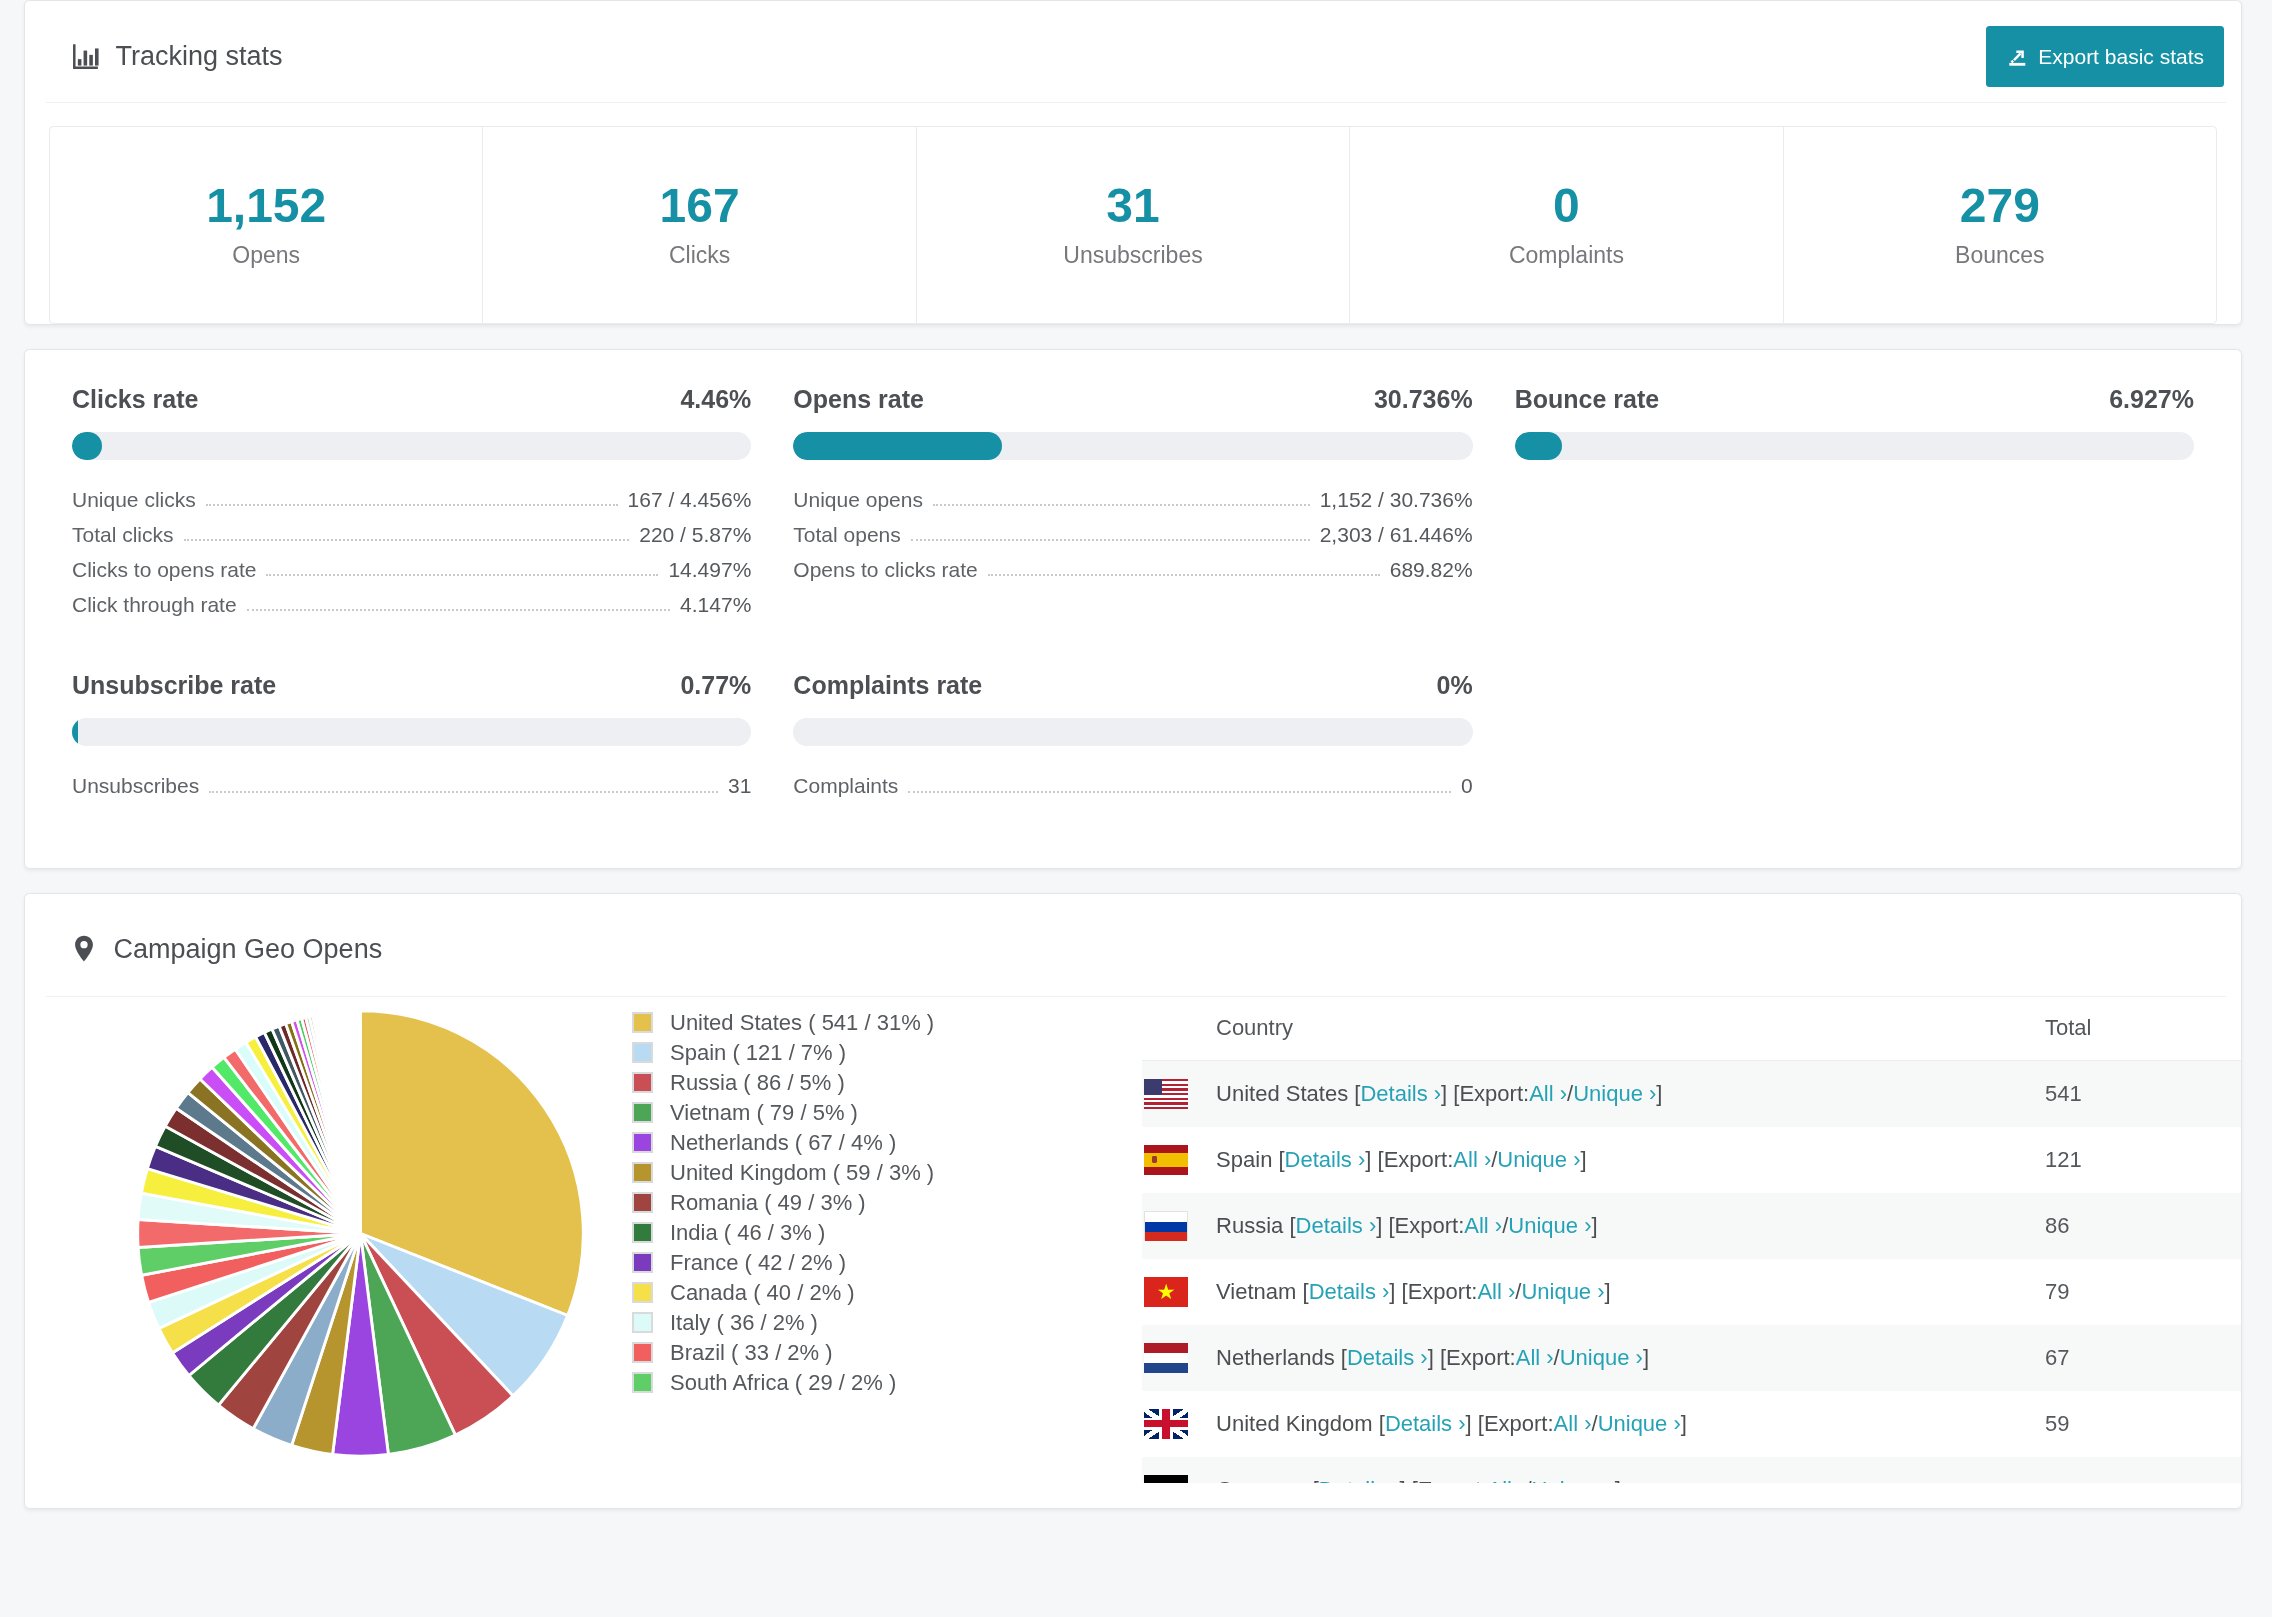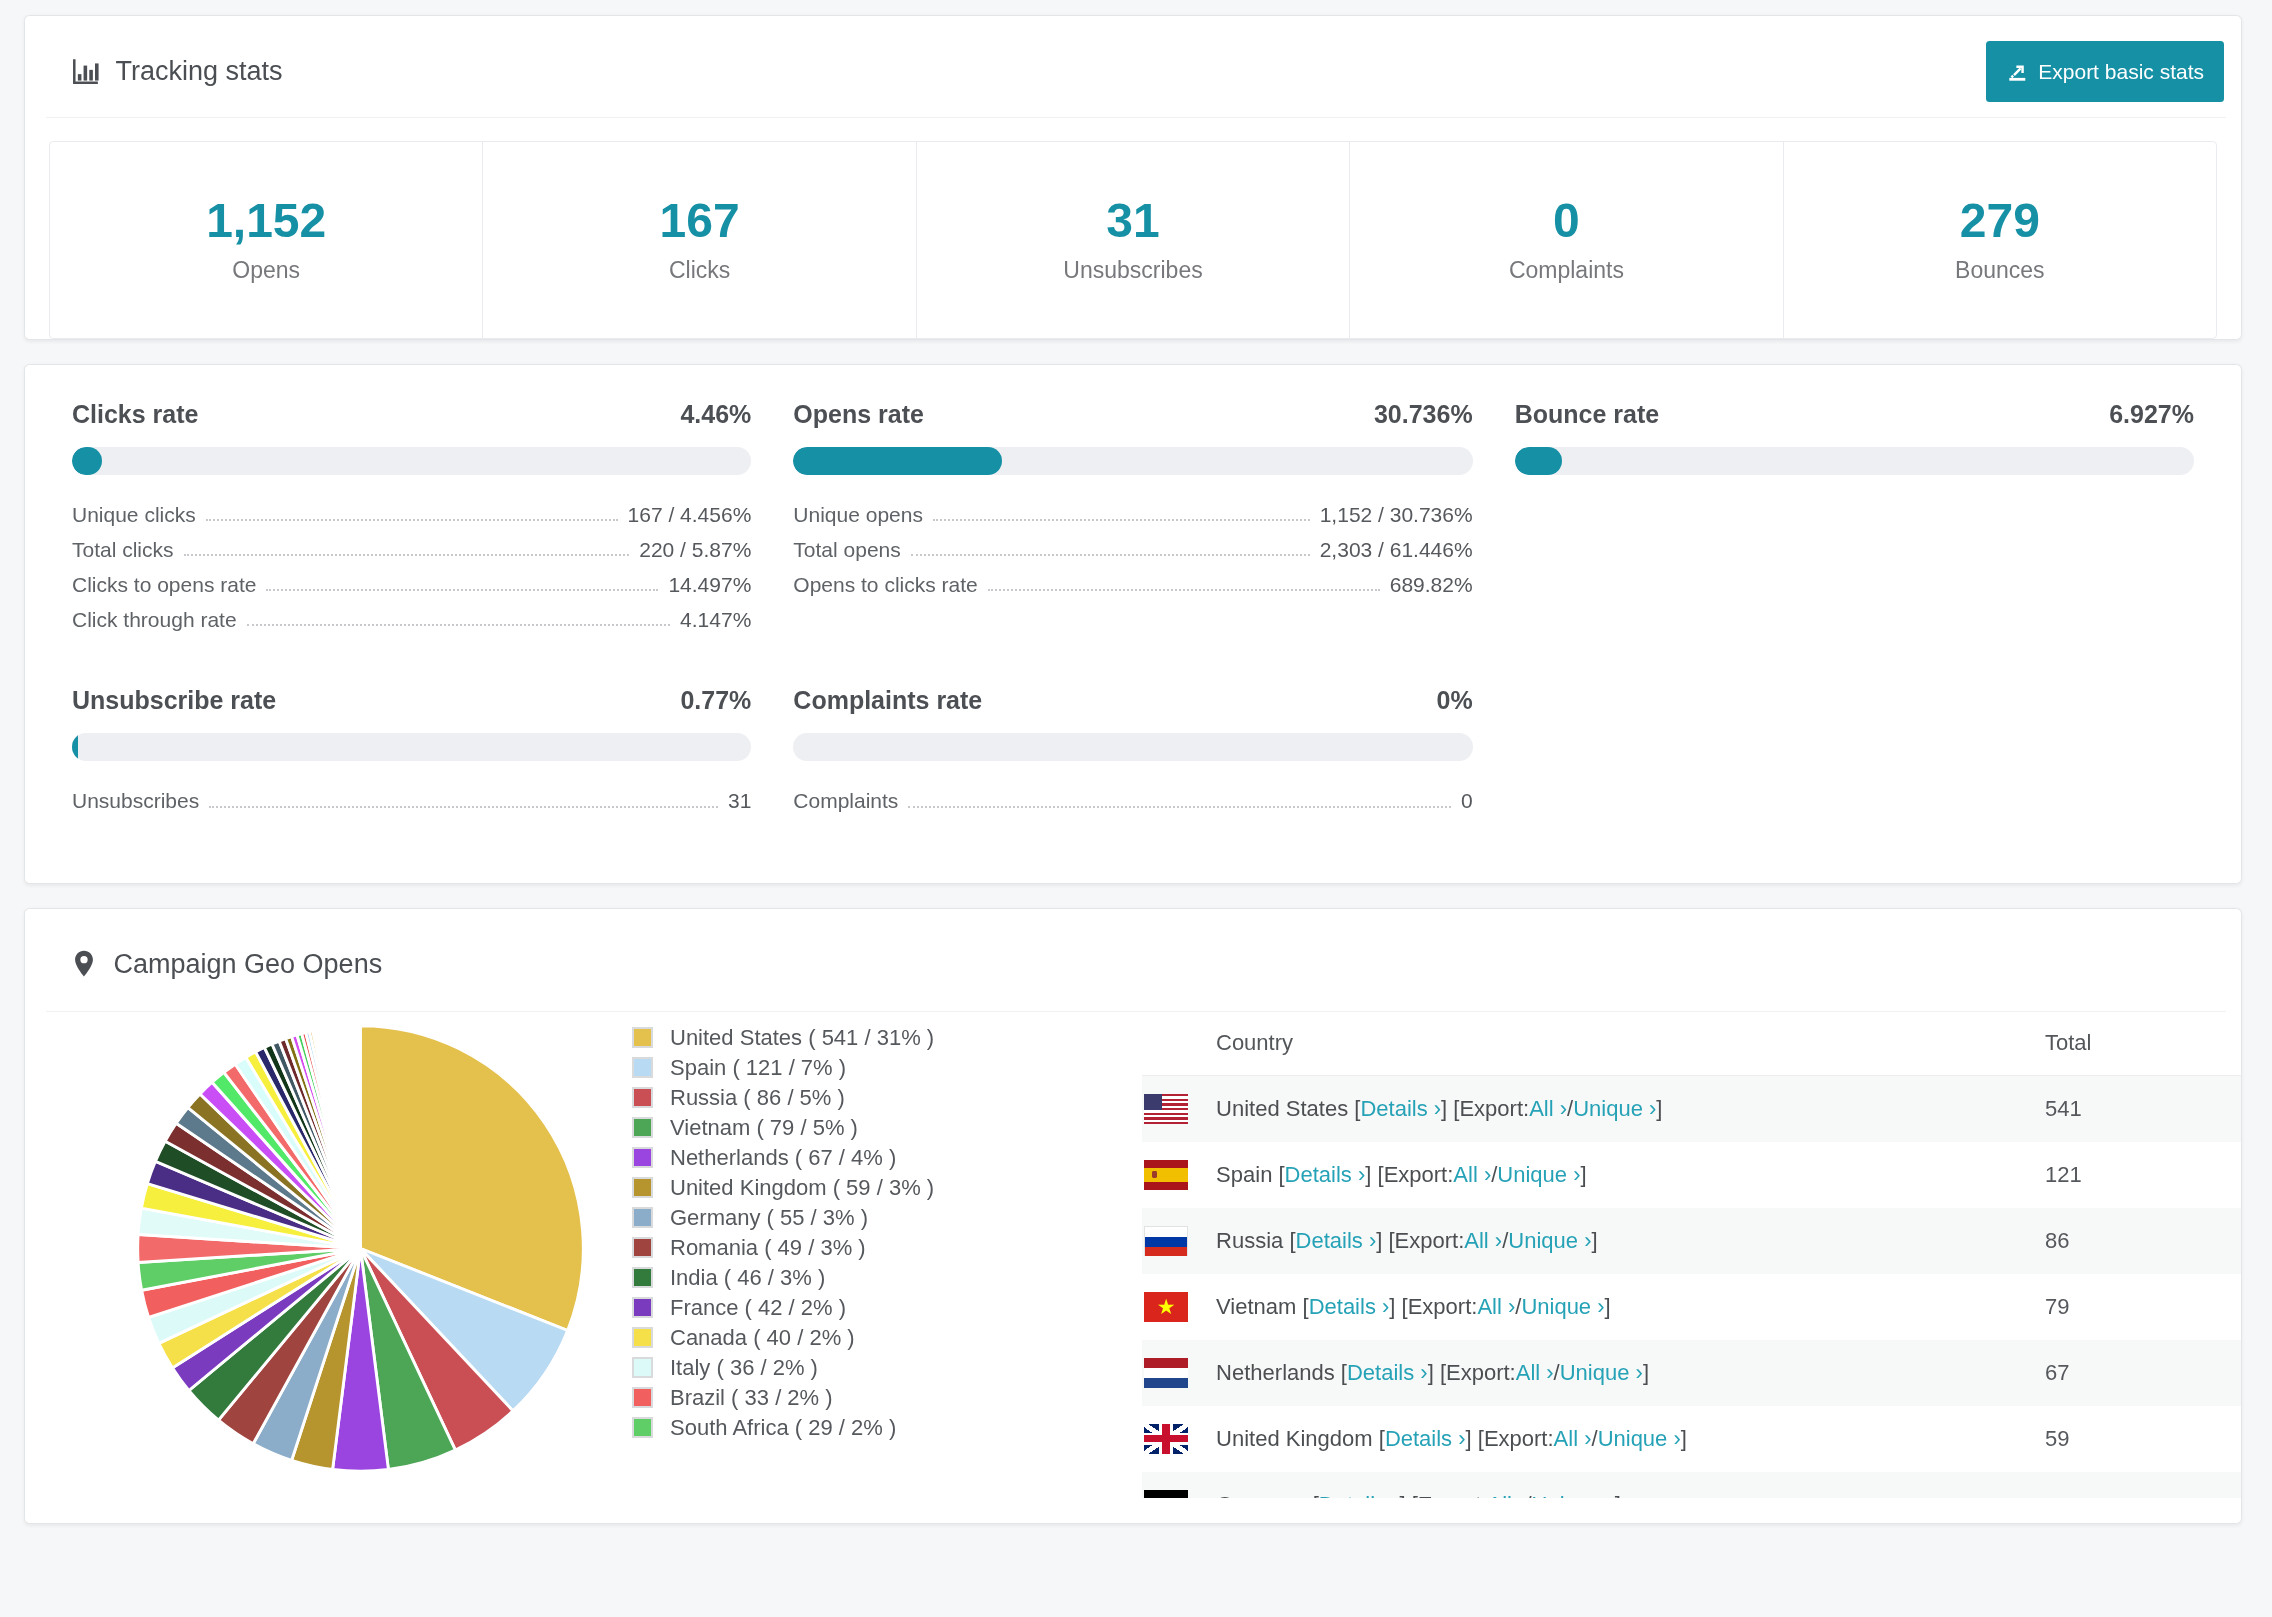--- a/index.html
+++ b/index.html
@@ -1,17 +1,17 @@
 <!DOCTYPE html>
 <html style="--accent: #1690a5; --link: #26a2b7; --bar-bg: #edeff2;font-size:11.3px"><head>
 <meta charset="utf-8">
 <style>
   * { margin:0; padding:0; box-sizing:border-box; }
   html,body { width:2273px; height:1618px; background:#f6f7f8; font-family:"Liberation Sans","DejaVu Sans",sans-serif; overflow:hidden; }
-  .page { position:relative; width:2273px; height:1618px; padding-top:15px; }
+  .page { position:relative; width:2273px; height:1618px; padding-top:0; }
   .card { background:#fff; border:0.7px solid #e3e6e9; border-radius:5.6px; box-shadow:0 1.4px 3.5px rgba(45,55,70,.07); width:2218px; margin:0 auto 0 24px; }
   .card + .card { margin-top:24px; }
 
   
   .card-head { height:101px; display:flex; align-items:center; justify-content:space-between; padding:10px 17px 0 45px; }
   .head-left { display:flex; align-items:center; gap:15.5px; }
   .card-title { font-size:27px; color:#4b4e52; }
   .head-divider { border-top:1.4px solid #f0f1f2; margin:0 15.5px 0 21px; }
   .icon-svg { display:block; }
 
@@ -327,24 +327,20 @@
    </div>
           <div class="legend-item">
      <span class="legend-marker" style="background:#9b45e0"></span>
      <span class="legend-text">Netherlands ( 67 / 4% )</span>
    </div>
           <div class="legend-item">
      <span class="legend-marker" style="background:#b6952e"></span>
      <span class="legend-text">United Kingdom ( 59 / 3% )</span>
    </div>
           <div class="legend-item">
-     <span class="legend-marker" style="background:#8badc9"></span>
-     <span class="legend-text">Germany ( 55 / 3% )</span>
-   </div>
-          <div class="legend-item">
      <span class="legend-marker" style="background:#a04440"></span>
      <span class="legend-text">Romania ( 49 / 3% )</span>
    </div>
           <div class="legend-item">
      <span class="legend-marker" style="background:#337a3d"></span>
      <span class="legend-text">India ( 46 / 3% )</span>
    </div>
           <div class="legend-item">
      <span class="legend-marker" style="background:#7b3bbf"></span>
      <span class="legend-text">France ( 42 / 2% )</span>

